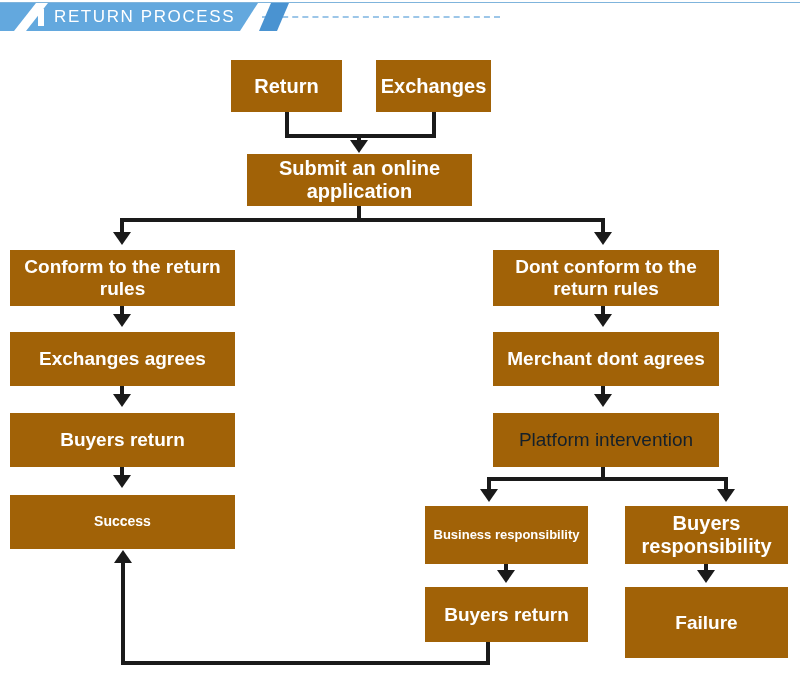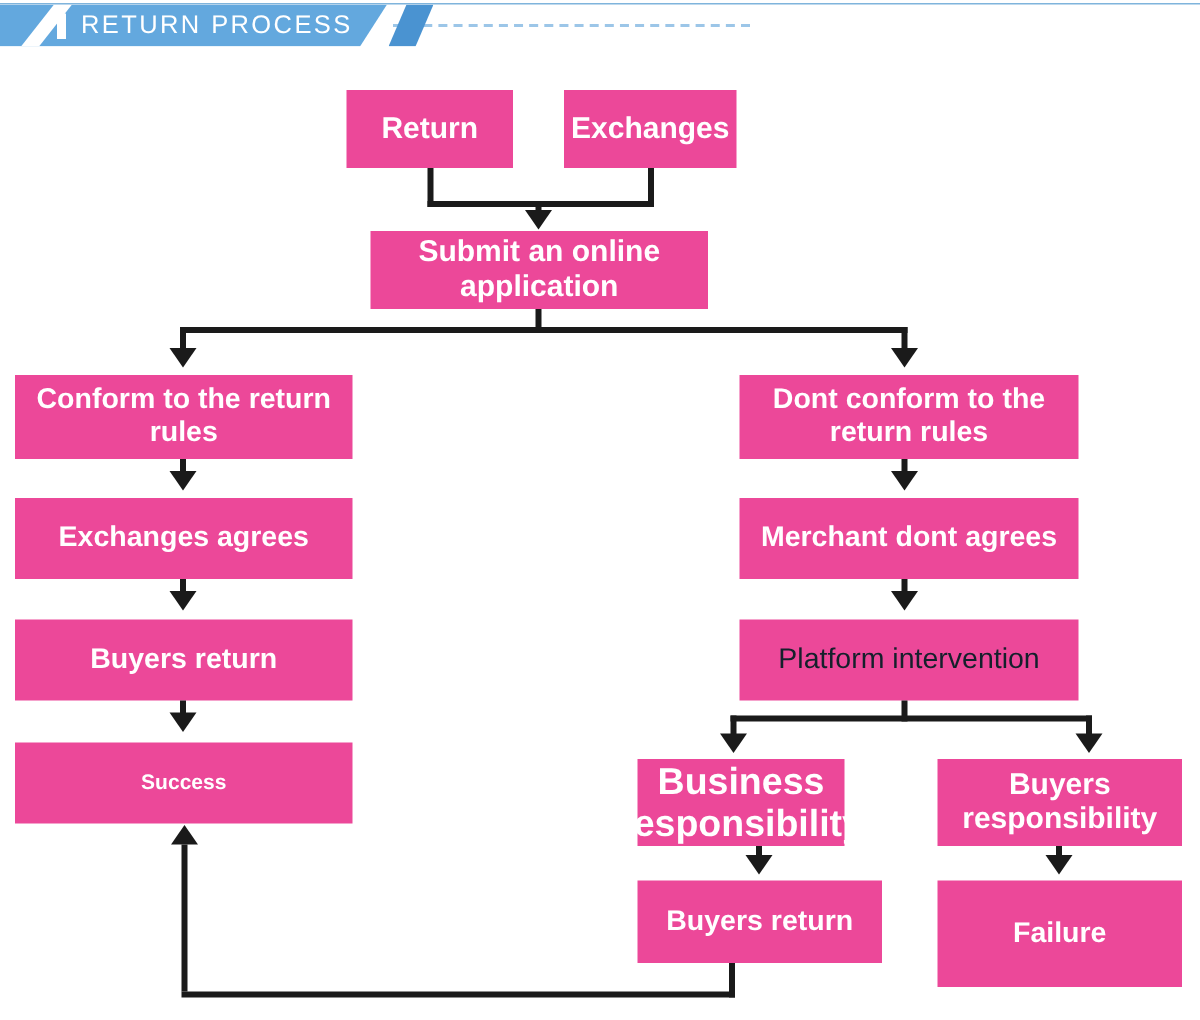--- a/index.html
+++ b/index.html
@@ -78,21 +78,21 @@
     color: #6fa9da;
     font-size: 13.5px;
     font-style: italic;
     letter-spacing: 1.1px;
     white-space: nowrap;
   }
 
   
   .box {
     position: absolute;
-    background: #ec4899;
+    background: #a16207;
     color: #ffffff;
     display: flex;
     align-items: center;
     justify-content: center;
     text-align: center;
     font-weight: bold;
     line-height: 1.14;
     box-sizing: border-box;
     padding: 0 4px;
   }
@@ -185,21 +185,21 @@
 
 <div class="box dark" style="left:493px; top:413px; width:226px; height:54px; font-size:19px;">Platform intervention</div>
 
 <div class="ln v" style="left:601px; top:467px; height:14px;"></div>
 <div class="ln h" style="left:487px; top:477px; width:241px;"></div>
 <div class="ln v" style="left:487px; top:477px; height:16px;"></div>
 <div class="ln v" style="left:724px; top:477px; height:16px;"></div>
 <div class="arrow-down" style="left:480px; top:489px;"></div>
 <div class="arrow-down" style="left:717px; top:489px;"></div>
 
-<div class="box" style="left:425px; top:506px; width:138px; height:58px; font-size:25px;">Business responsibility</div>
+<div class="box" style="left:425px; top:506px; width:163px; height:58px; font-size:13px;">Business responsibility</div>
 
 <div class="box" style="left:625px; top:506px; width:163px; height:58px; font-size:20px;">Buyers responsibility</div>
 
 <div class="ln v" style="left:504px; top:564px; height:10px;"></div>
 <div class="arrow-down" style="left:497px; top:570px;"></div>
 
 <div class="ln v" style="left:704px; top:564px; height:10px;"></div>
 <div class="arrow-down" style="left:697px; top:570px;"></div>
 
 <div class="box" style="left:425px; top:587px; width:163px; height:55px; font-size:19px;">Buyers return</div>

